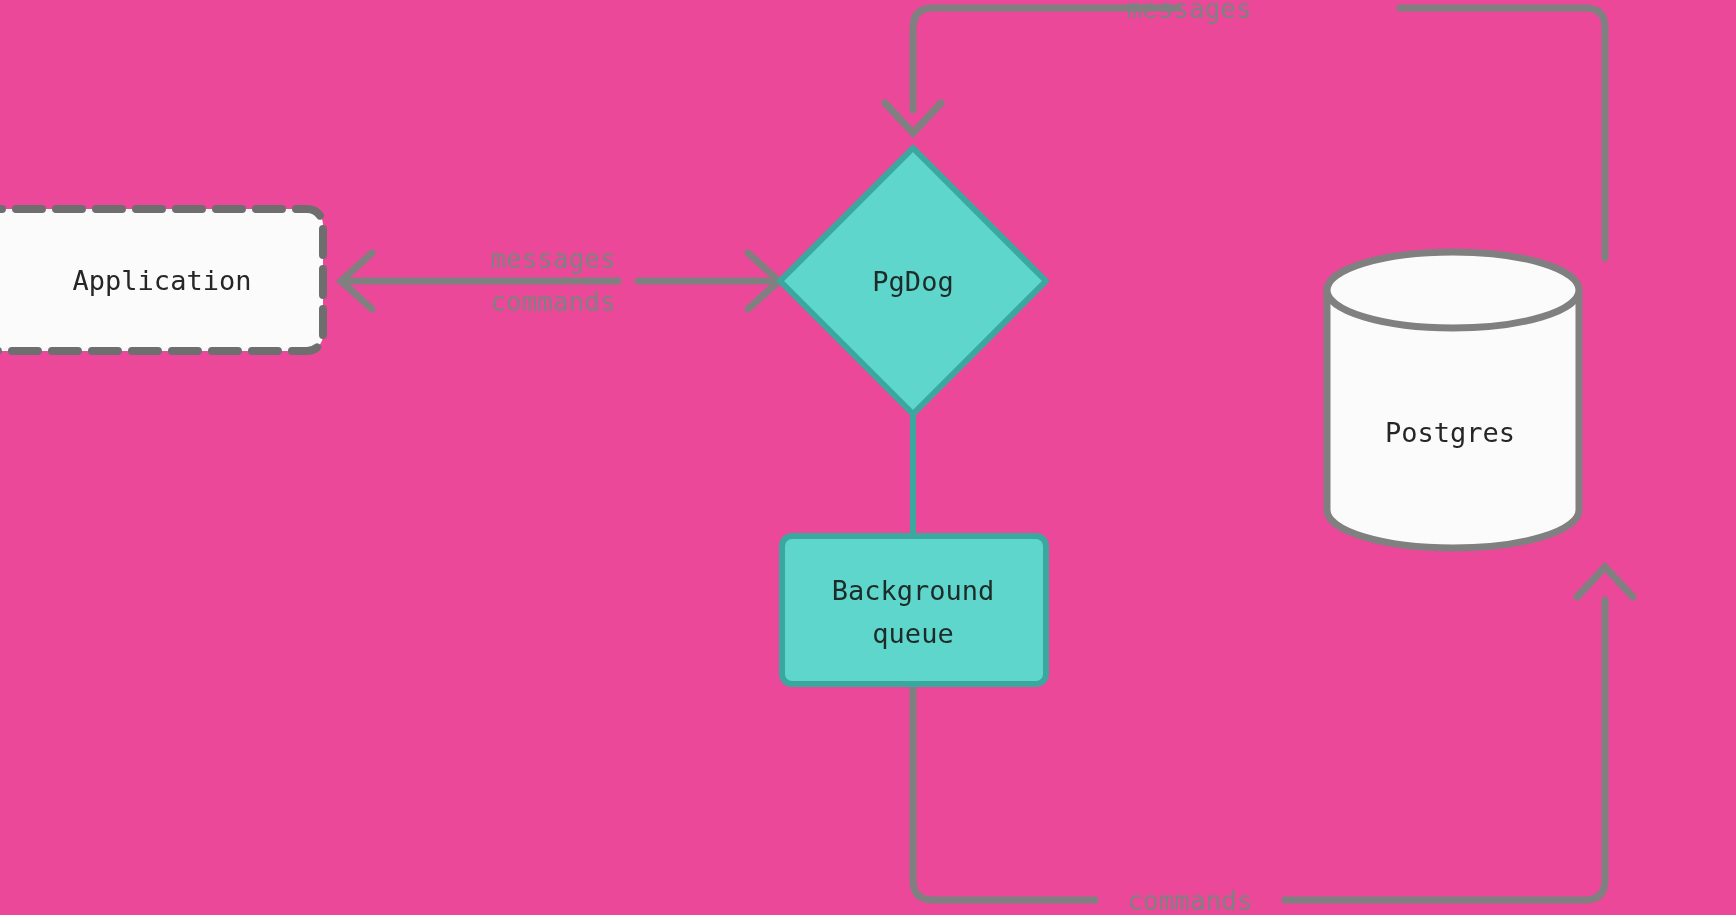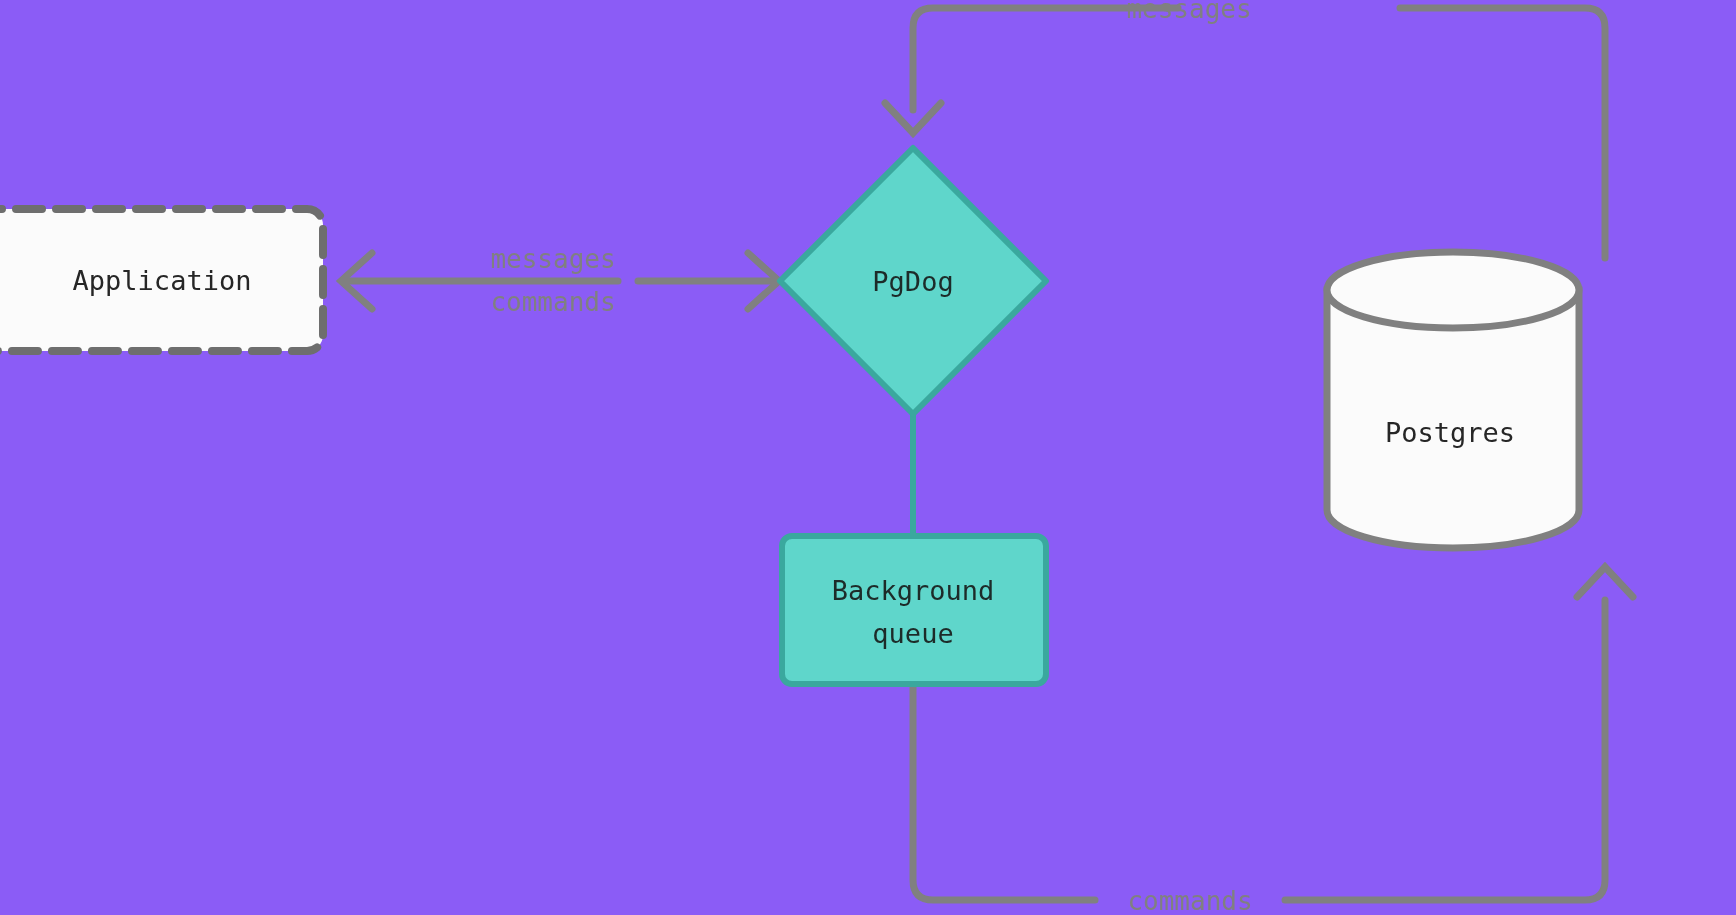--- a/index.html
+++ b/index.html
@@ -11,21 +11,21 @@
   body {
     width: 1736px;
     height: 915px;
     overflow: hidden;
     font-family: "DejaVu Sans Mono", "Liberation Mono", monospace;
   }
   #diagram-root {
     position: relative;
     width: 1736px;
     height: 915px;
-    background: #8b5cf6;
+    background: #ec4899;
   }
   svg#diagram {
     display: block;
     width: 1736px;
     height: 915px;
   }
   .node-label {
     font-family: "DejaVu Sans Mono", "Liberation Mono", monospace;
     font-size: 27px;
     fill: #1d2b29;

